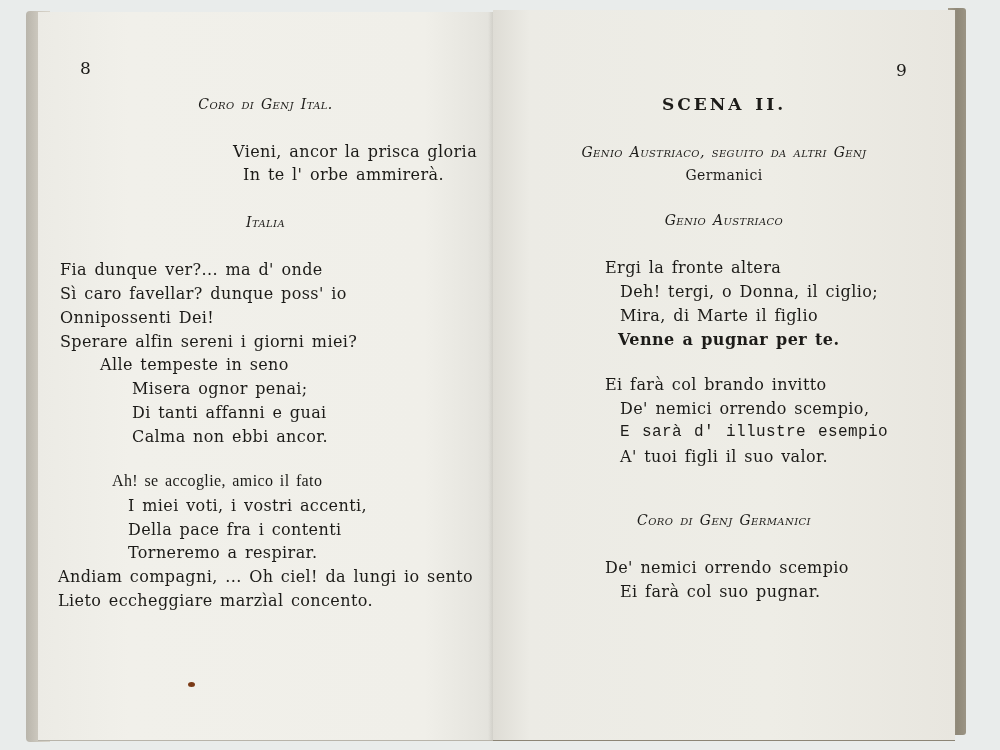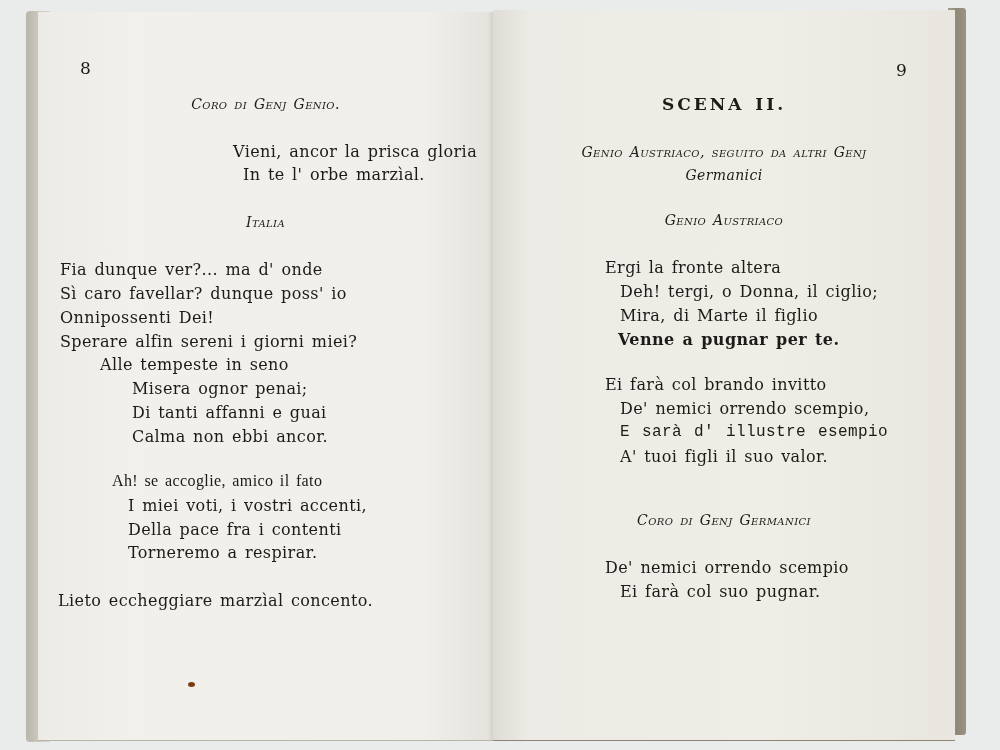--- a/index.html
+++ b/index.html
@@ -38,55 +38,56 @@
   .gutter {
     position: absolute; left: 488px; top: 12px; width: 12px; height: 728px;
     background: linear-gradient(to right, rgba(0,0,0,0.0), rgba(120,115,105,0.18) 45%, rgba(255,255,255,0.35) 55%, rgba(0,0,0,0.0));
   }
   .page-num { position: absolute; font-size: 17px; }
   .line {
     position: absolute; white-space: pre; font-size: 16px; letter-spacing: 0.4px;
     word-spacing: 2px;
   }
   .center { text-align: center; }
-  .ital { font-style: italic; font-size: 14px; }
+  .ital { font-size: 14px; }
   .heading { font-size: 17px; font-weight: bold; letter-spacing: 3px; }
   .speaker { font-style: italic; font-size: 14px; font-variant: small-caps; }
   .ink { position: absolute; background: #7a3a16; border-radius: 50%; }
 </style>
 </head>
 <body>
 
 <div class="book">
   <div class="board-left"></div>
   <div class="board-right"></div>
 
   <div class="page page-left">
     <div class="page-num" style="left:42px; top:46px;">8</div>
 
-    <div class="line speaker center" style="left:0; width:455px; top:84px;">Coro di Genj Genio.</div>
+    <div class="line speaker center" style="left:0; width:455px; top:84px;">Coro di Genj Ital.</div>
 
     <div class="line" style="left:195px; top:130px;">Vieni, ancor la prisca gloria</div>
-    <div class="line" style="left:205px; top:153px;">In te l' orbe marzìal.</div>
+    <div class="line" style="left:205px; top:153px;">In te l' orbe ammirerà.</div>
 
     <div class="line speaker center" style="left:0; width:455px; top:202px;">Italia</div>
 
     <div class="line" style="left:22px; top:248px;">Fia dunque ver?... ma d' onde</div>
     <div class="line" style="left:22px; top:272px;">Sì caro favellar? dunque poss' io</div>
     <div class="line" style="left:22px; top:296px;text-align:right;">Onnipossenti Dei!</div>
     <div class="line" style="left:22px; top:320px;">Sperare alfin sereni i giorni miei?</div>
     <div class="line" style="left:62px; top:343px;">Alle tempeste in seno</div>
     <div class="line" style="left:94px; top:367px;">Misera ognor penai;</div>
     <div class="line" style="left:94px; top:391px;">Di tanti affanni e guai</div>
     <div class="line" style="left:94px; top:415px;">Calma non ebbi ancor.</div>
 
     <div class="line" style="left:74px; top:460px;font-family:Liberation Serif, serif;">Ah! se accoglie, amico il fato</div>
     <div class="line" style="left:90px; top:484px;">I miei voti, i vostri accenti,</div>
     <div class="line" style="left:90px; top:531px;">Torneremo a respirar.</div>
     <div class="line" style="left:90px; top:508px;">Della pace fra i contenti</div>
+    <div class="line" style="left:20px; top:555px;">Andiam compagni, ... Oh ciel! da lungi io sento</div>
     <div class="line" style="left:20px; top:579px;">Lieto eccheggiare marzìal concento.</div>
 
     <div class="ink" style="left:150px; top:670px; width:7px; height:5px;"></div>
   </div>
 
   <div class="gutter"></div>
 
   <div class="page page-right">
     <div class="page-num" style="left:403px; top:50px;">9</div>
 

